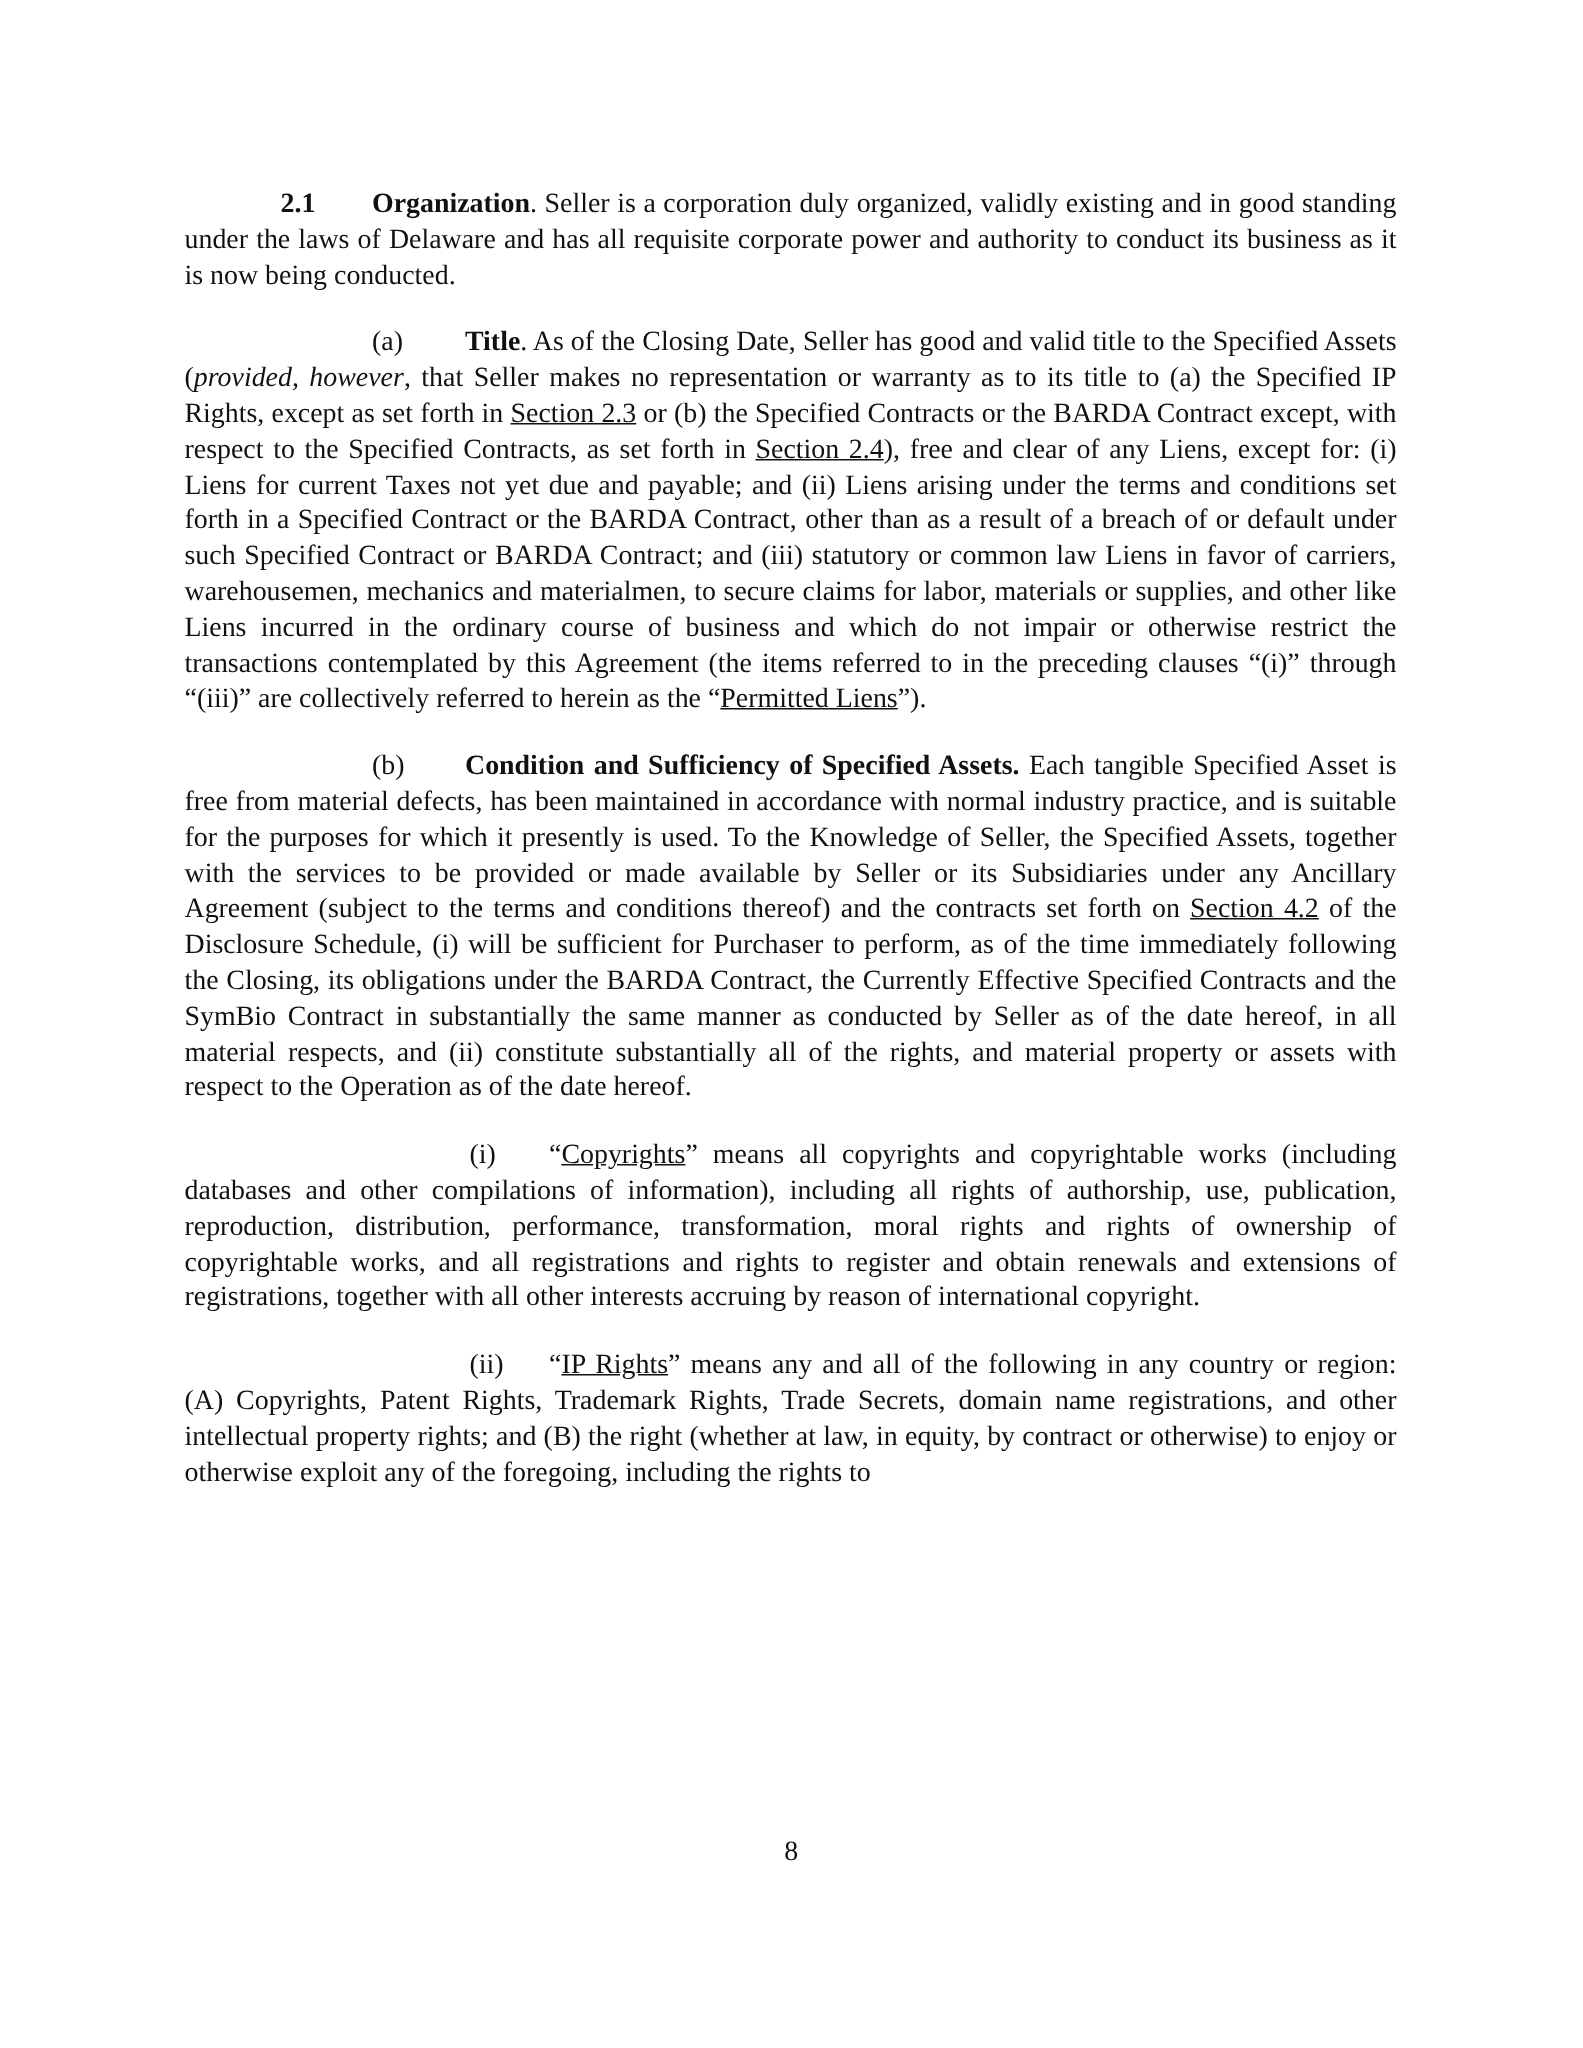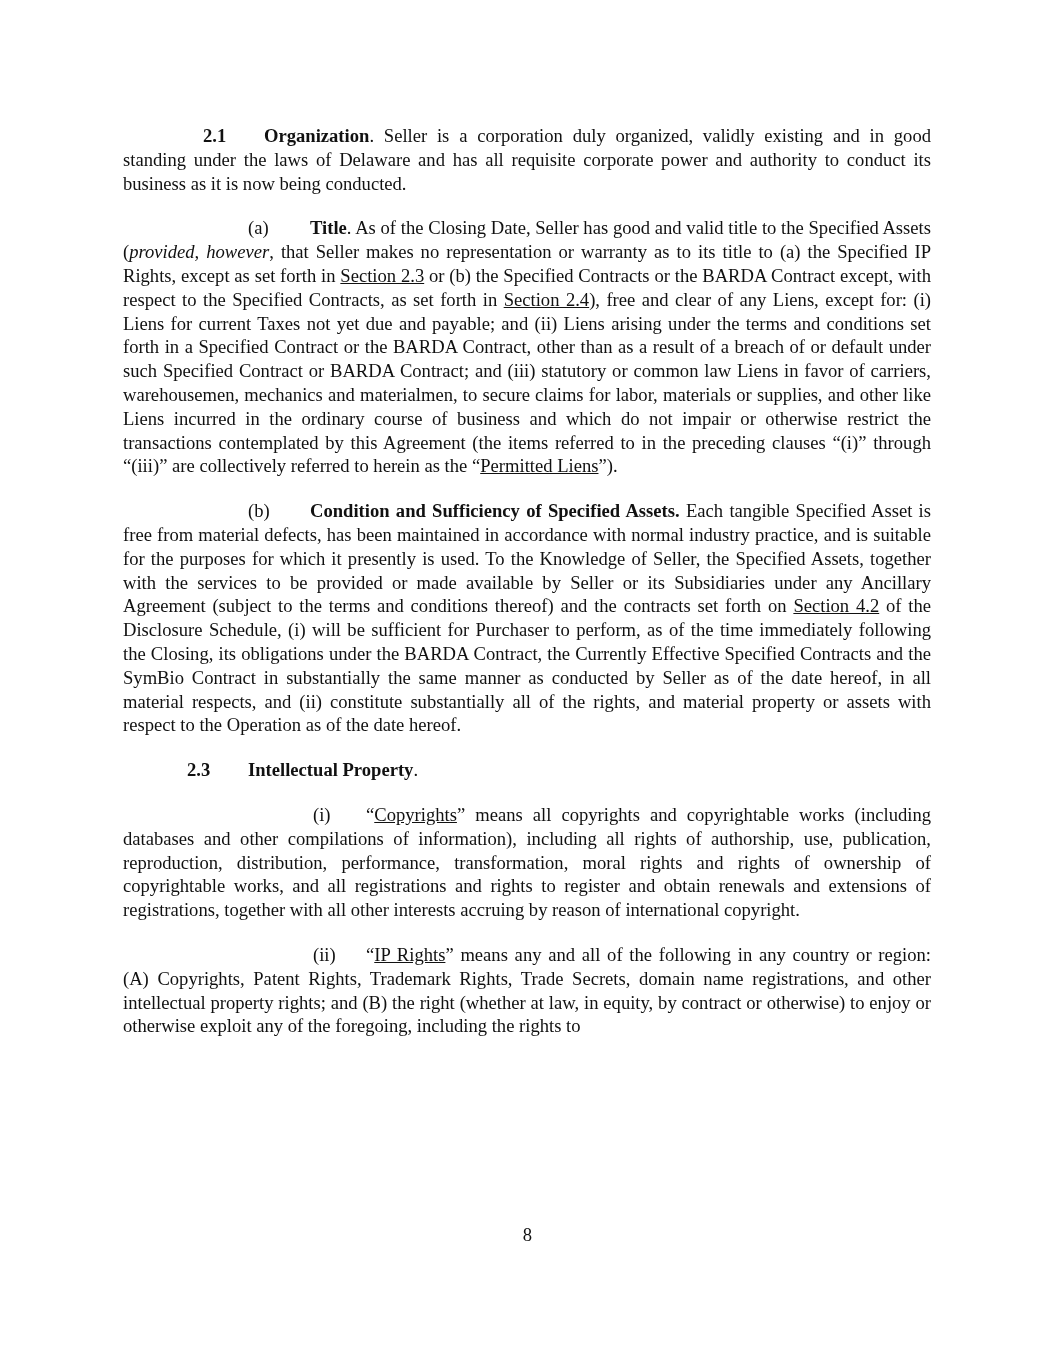--- a/index.html
+++ b/index.html
@@ -6,42 +6,41 @@
   body { width: 1055px; height: 1365px; position: relative; overflow: hidden; }
   .page {
     position: absolute; left: 123px; top: 124px; width: 808px;
     font-family: "Liberation Serif", serif; font-size: 18.6px; line-height: 23.8px; color: #111;
   }
   p { margin: 0 0 21px 0; text-align: justify; }
   .ind1 { text-indent: 64px; }
   .ind2 { text-indent: 125px; }
   .ind3 { text-indent: 190px; }
   .num { display: inline-block; width: 61px; text-indent: 0; }
-  .num-b { font-weight: bold; margin-left: 16px; }
+  .num-b { font-weight: bold; }
   .num2 { display: inline-block; width: 62px; text-indent: 0; }
   .num3 { display: inline-block; width: 53px; text-indent: 0; }
   b { font-weight: bold; }
   u { text-decoration: underline; }
   .heading { margin-bottom: 21px; }
   .pagenum { position: absolute; left: 0; width: 1055px; top: 1224px; text-align: center;
     font-family: "Liberation Serif", serif; font-size: 18.6px; color: #111; }
 </style>
 </head>
 <body>
 
 <div class="page">
 
   <p class="ind1"><span class="num num-b">2.1</span><b>Organization</b><span>.  Seller is a corporation duly organized, validly existing  and in good standing under the laws of Delaware and has all requisite corporate power and authority to conduct its business as it is now being conducted.</span></p>
 
 
   <p class="ind2"><span class="num2">(a)</span><b>Title</b><span>. As of the Closing Date, Seller has good and valid title to the Specified Assets (</span><i>provided, however</i><span>, that Seller makes no representation or warranty as to its title to (a) the Specified IP Rights, except as set forth in </span><u>Section 2.3</u><span> or (b) the Specified Contracts or the BARDA Contract except, with respect to the Specified Contracts, as set forth in </span><u>Section 2.4</u><span>), free and clear of any Liens, except for: (i) Liens for current Taxes not yet due and payable; and (ii) Liens arising under the terms and conditions set forth in a Specified Contract or the BARDA Contract, other than as a result of a breach of or default under such Specified Contract or BARDA Contract; and (iii) statutory or common law Liens in favor of carriers, warehousemen, mechanics and materialmen, to secure claims for labor, materials or supplies, and other like Liens incurred in the ordinary course of business and which do not impair or otherwise restrict the transactions contemplated by this Agreement (the items referred to in the preceding clauses “(i)” through “(iii)” are collectively referred to herein as the “</span><u>Permitted Liens</u><span>”).</span></p>
 
   <p class="ind2"><span class="num2">(b)</span><b>Condition and Sufficiency of Specified Assets.</b><span> Each tangible Specified Asset is free from material defects, has been maintained in accordance with normal industry practice, and is suitable for the purposes for which it presently is used. To the Knowledge of Seller, the Specified Assets, together with the services to be provided or made available by Seller or its Subsidiaries under any Ancillary Agreement (subject to the terms and conditions thereof) and the contracts set forth on </span><u>Section 4.2</u><span> of the Disclosure Schedule, (i) will be sufficient for Purchaser to perform, as of the time immediately following the Closing, its obligations under the BARDA Contract, the Currently Effective Specified Contracts and the SymBio Contract in substantially the same manner as conducted by Seller as of the date hereof, in all material respects, and (ii) constitute substantially all of the rights, and material property or assets with respect to the Operation as of the date hereof.</span></p>
 
-  <p class="ind1 heading"><b><span class="num">2.3</span><span>Intellectual Property</span></b><span>.</span></p>
 
 
   <p class="ind3"><span class="num3">(i)</span><span>“</span><u>Copyrights</u><span>” means all copyrights and copyrightable works (including databases and other compilations of information), including all rights of authorship, use, publication, reproduction, distribution, performance, transformation, moral rights and rights of ownership of copyrightable works, and all registrations and rights to register and obtain renewals and extensions of registrations, together with all other interests accruing by reason of international copyright.</span></p>
 
   <p class="ind3"><span class="num3">(ii)</span><span>“</span><u>IP Rights</u><span>” means any and all of the following in any country or region: (A) Copyrights, Patent Rights, Trademark Rights, Trade Secrets, domain name registrations, and other intellectual property rights; and (B) the right (whether at law, in equity, by contract or otherwise) to enjoy or otherwise exploit any of the foregoing, including the rights to</span></p>
 
 </div>
 
 <div class="pagenum">8</div>
 

